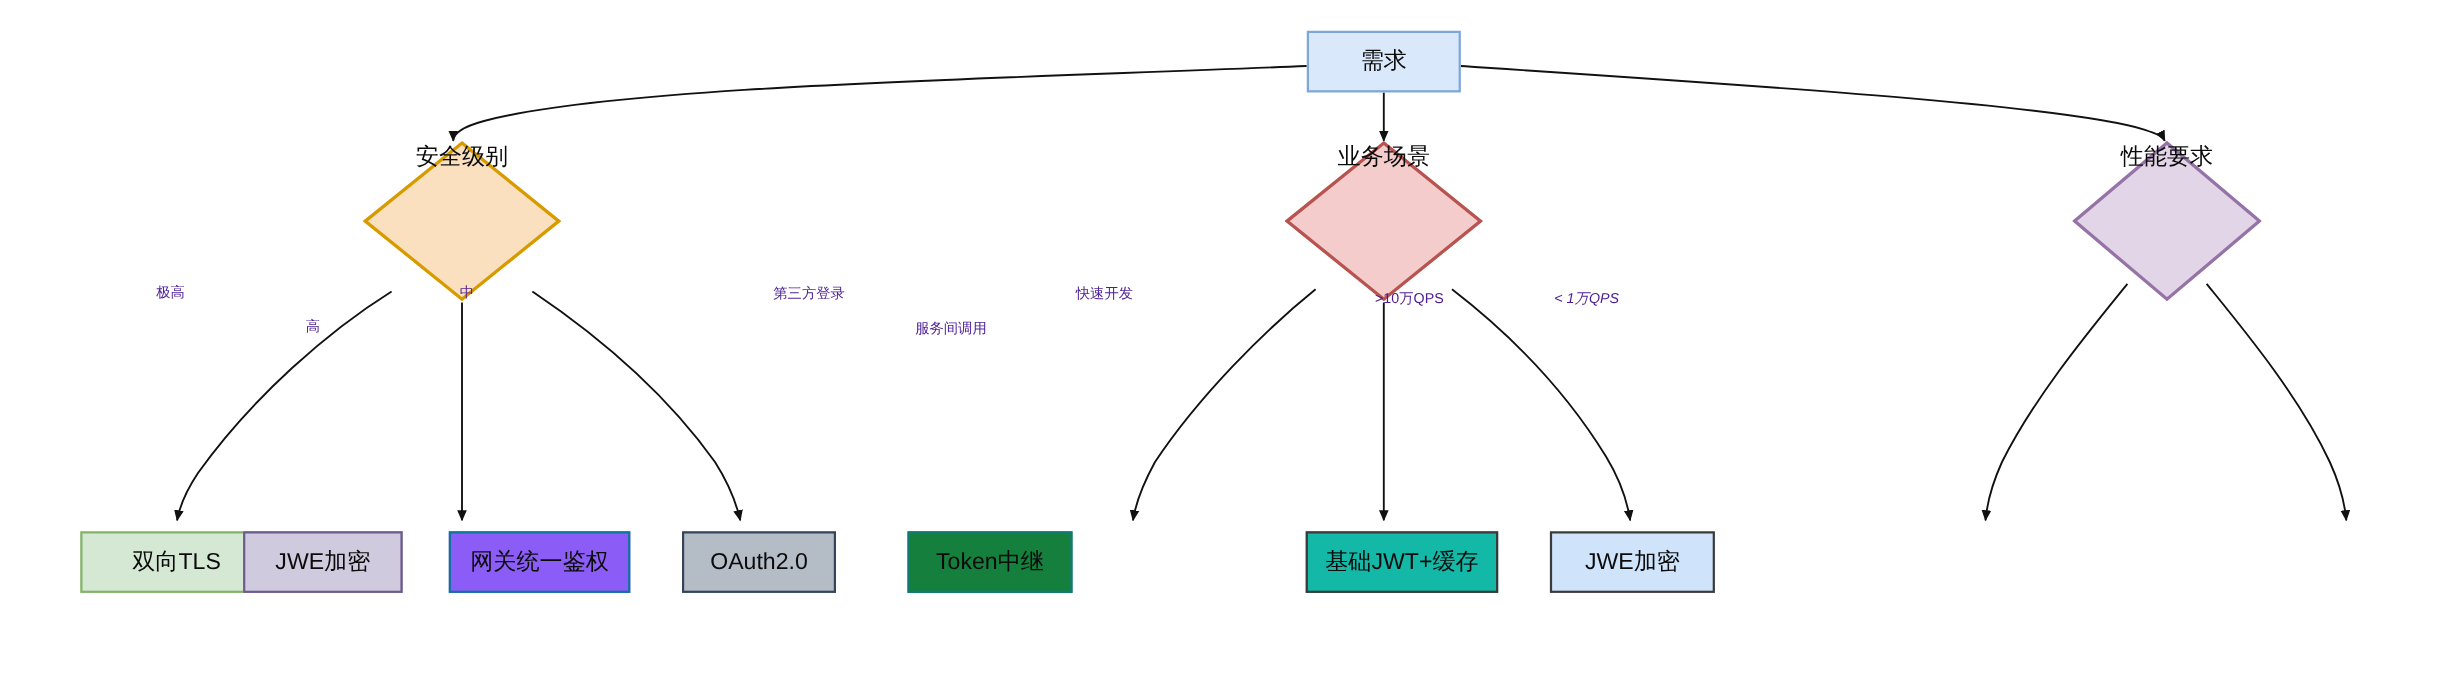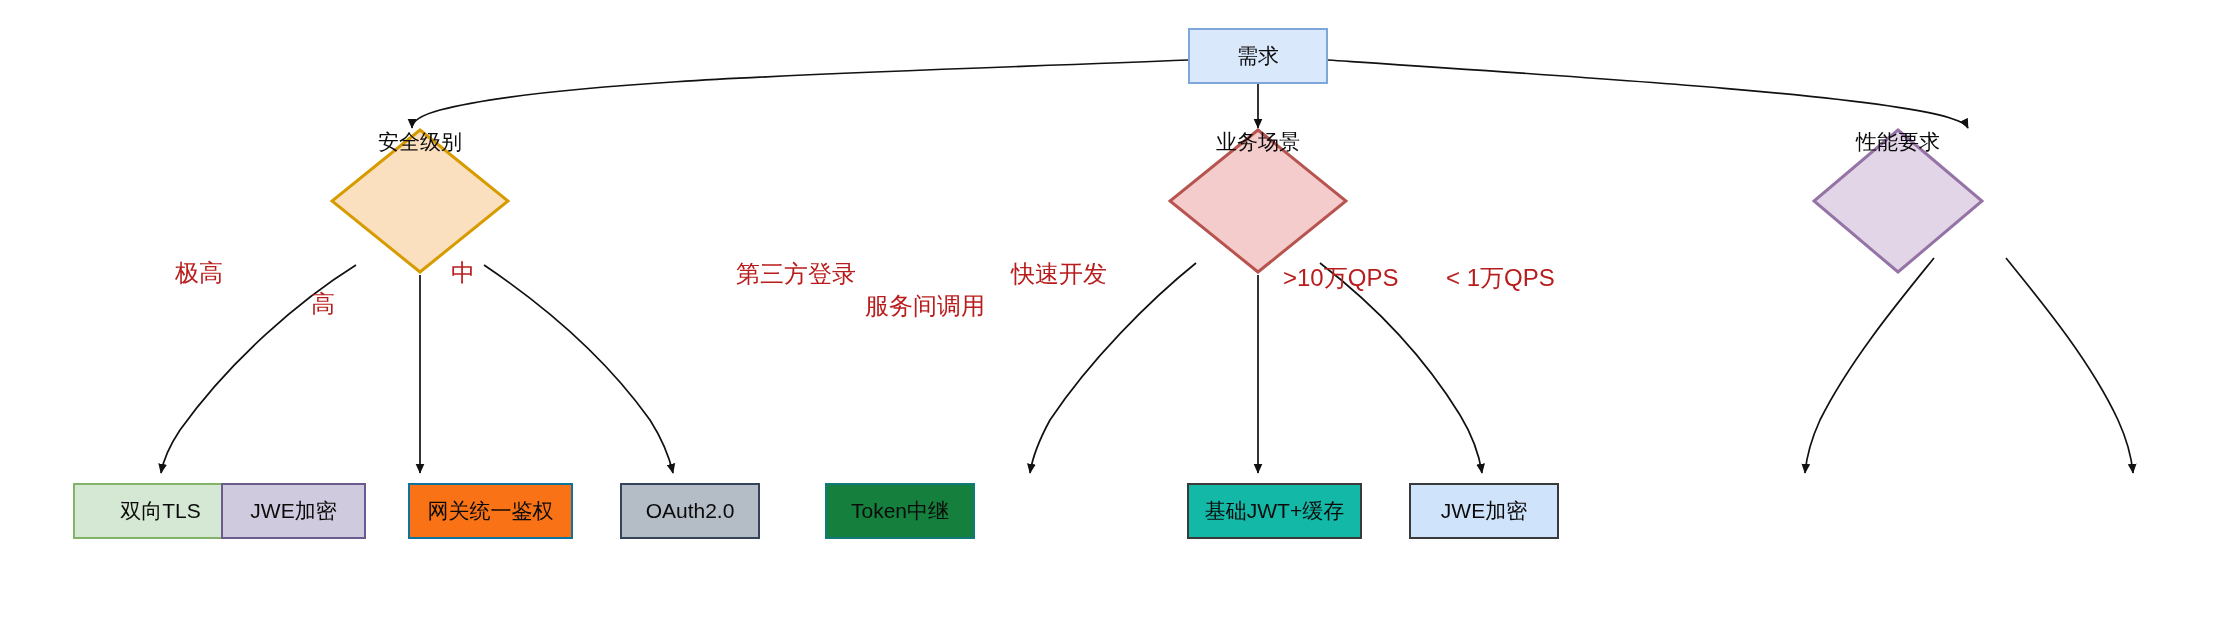--- a/index.html
+++ b/index.html
@@ -4,21 +4,21 @@
 <style>
   html,body{margin:0;padding:0;background:#ffffff;}
   body{font-family:"Liberation Sans","DejaVu Sans",sans-serif;}
   #canvas{position:relative;width:2240px;height:618px;background:#ffffff;overflow:hidden;}
   svg#edges{position:absolute;left:0;top:0;width:2240px;height:618px;}
   .node{position:absolute;box-sizing:border-box;display:flex;align-items:center;justify-content:center;text-align:left;}
   .rectnode{border-width:2px;border-style:solid;font-size:21px;color:#0b0b0b;line-height:1.2;}
   .diamond-wrap{position:absolute;display:flex;justify-content:center;}
   .diamond-shape{position:absolute;left:0;top:0;width:100%;height:100%;}
   .diamond-label{position:relative;z-index:2;font-size:21px;color:#0b0b0b;}
-  .edge-label{position:absolute;font-size:24px;color:#b91c1c;white-space:nowrap;background:transparent;margin-left:33px;}
+  .edge-label{position:absolute;font-size:13px;color:#4c1d95;white-space:nowrap;background:transparent;}
   .edge-path{fill:none;stroke:#111111;stroke-width:1.7;}
   .arrow-head{fill:#111111;}
 </style>
 </head>
 <body>
 
 <div id="canvas">
 
   <svg id="edges" viewBox="0 0 2240 618" xmlns="http://www.w3.org/2000/svg">
     <defs>
@@ -56,37 +56,37 @@
     <span class="diamond-label">安全级别</span>
   </div>
 
   <div class="diamond-wrap" style="left:1168px;top:128px;width:180px;height:146px;">
     <svg class="diamond-shape" viewBox="0 0 180 146" preserveAspectRatio="none">
       <polygon points="90,2 178,73 90,144 2,73" fill="#f4cccc" stroke="#b85450" stroke-width="3"></polygon>
     </svg>
     <span class="diamond-label">业务场景</span>
   </div>
 
-  <div class="diamond-wrap" style="left:1812px;top:128px;width:172px;height:146px;">
+  <div class="diamond-wrap" style="left:1884px;top:128px;width:172px;height:146px;">
     <svg class="diamond-shape" viewBox="0 0 172 146" preserveAspectRatio="none">
       <polygon points="86,2 170,73 86,144 2,73" fill="#e1d5e7" stroke="#9673a6" stroke-width="3"></polygon>
     </svg>
     <span class="diamond-label">性能要求</span>
   </div>
 
   <div class="node rectnode" style="left:73px;top:483px;width:175px;height:56px;background:#d5e8d4;border-color:#82b366;">
     <span>双向TLS</span>
   </div>
 
   <div class="node rectnode" style="left:221px;top:483px;width:145px;height:56px;background:#cfcadd;border-color:#6c5b8f;left:221px;width:145px;"></div>
   <div class="node rectnode" style="left:221px;top:483px;width:145px;height:56px;background:#cfcadd;border-color:#6c5b8f;">
     <span>JWE加密</span>
   </div>
 
-  <div class="node rectnode" style="left:408px;top:483px;width:165px;height:56px;background:#f97316;border-color:#10739e;">
+  <div class="node rectnode" style="left:408px;top:483px;width:165px;height:56px;background:#8b5cf6;border-color:#10739e;">
     <span>网关统一鉴权</span>
   </div>
 
   <div class="node rectnode" style="left:620px;top:483px;width:140px;height:56px;background:#b4bcc6;border-color:#35445a;">
     <span>OAuth2.0</span>
   </div>
 
   <div class="node rectnode" style="left:825px;top:483px;width:150px;height:56px;background:#15803d;border-color:#107a78;">
     <span>Token中继</span>
   </div>
@@ -102,15 +102,15 @@
 
   <span class="edge-label" style="left:142px;top:257px;">极高</span>
   <span class="edge-label" style="left:278px;top:288px;">高</span>
   <span class="edge-label" style="left:418px;top:257px;">中</span>
 
   <span class="edge-label" style="left:703px;top:258px;">第三方登录</span>
   <span class="edge-label" style="left:832px;top:290px;">服务间调用</span>
   <span class="edge-label" style="left:978px;top:258px;">快速开发</span>
 
   <span class="edge-label" style="left:1250px;top:262px;">&gt;10万QPS</span>
-  <span class="edge-label" style="left:1413px;top:262px;">&lt; 1万QPS</span>
+  <span class="edge-label" style="left:1413px;top:262px;font-style:italic;">&lt; 1万QPS</span>
 
 </div>
 
 </body></html>

